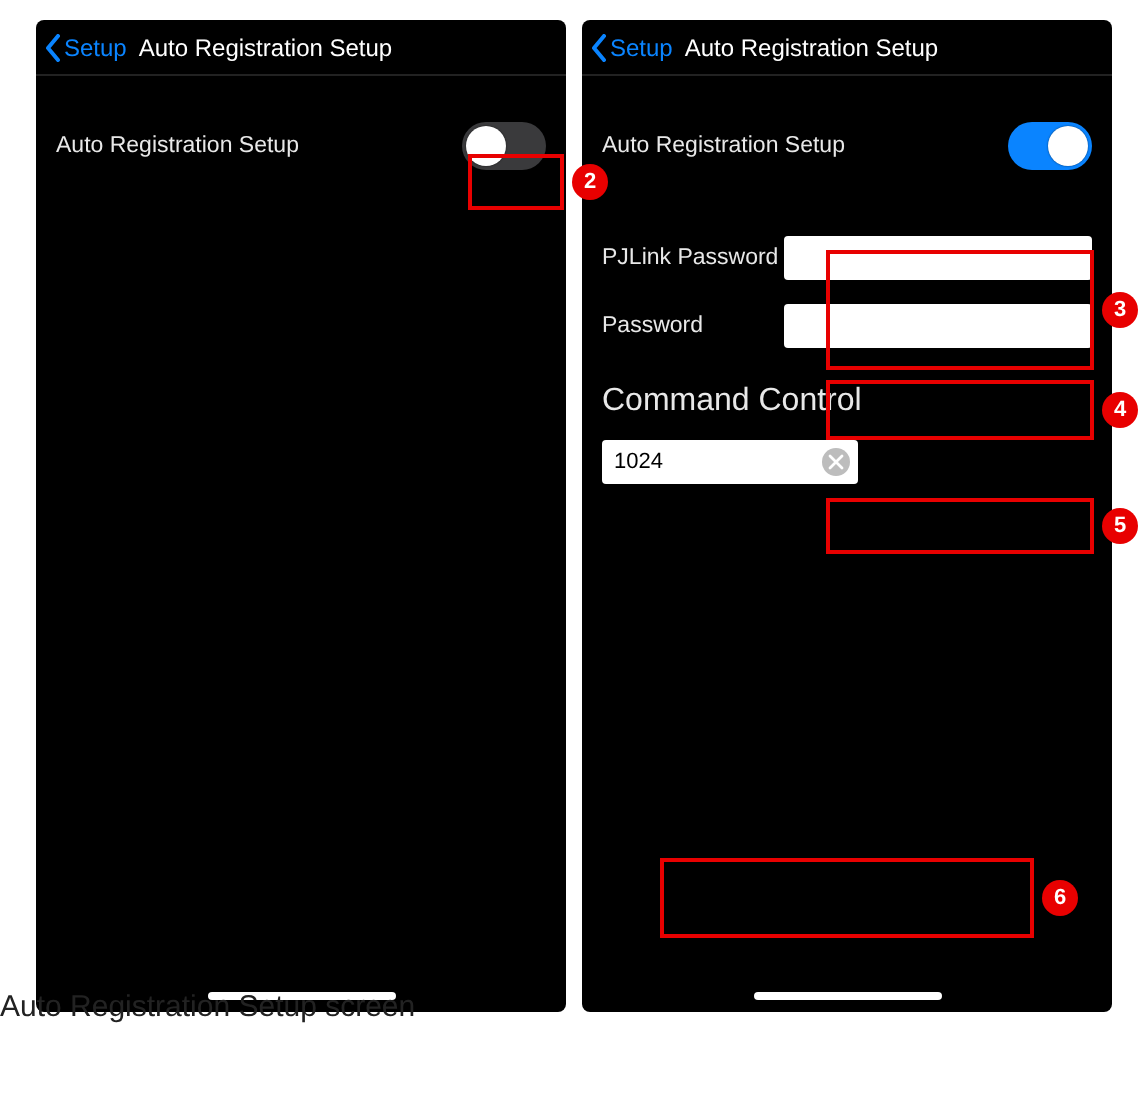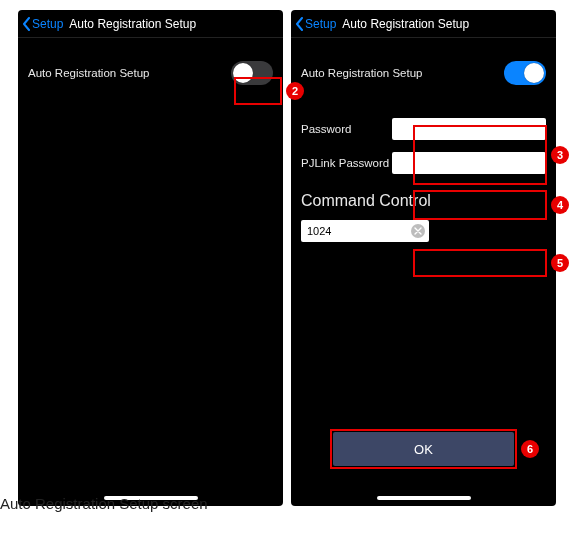--- a/index.html
+++ b/index.html
@@ -230,44 +230,41 @@
       <div class="ctrl">
         <div class="toggle on">
           <div class="knob"></div>
         </div>
       </div>
     </div>
 
     <div style="height:22px"></div>
 
     <div class="row noborder">
+      <div class="label">PJLink Password</div>
+      <input class="field" type="password" value="" style="">
+    </div>
+    <div class="row noborder">
       <div class="label">Password</div>
-      <input class="field" type="password" value="" style="">
-    </div>
-    <div class="row noborder">
-      <div class="label">PJLink Password</div>
       <input class="field" type="password" value="" style="">
     </div>
 
     <div class="section-heading">Command Control</div>
 
     <div class="row noborder">
       <div class="field-wrap">
         <input class="field" type="text" value="1024" style="">
         <div class="clear-btn">
           <svg width="8" height="8" viewBox="0 0 8 8">
               <path d="M1 1 L7 7 M7 1 L1 7" stroke="#fff" stroke-width="1.4" stroke-linecap="round"></path>
             </svg>
         </div>
       </div>
     </div>
 
-    <div class="ok-btn">
-      <span>OK</span>
-    </div>
 
     <div class="home-indicator"></div>
   </div>
 
   <div class="co-box" style="left:234px; top:77px; width:48px; height:28px;"></div>
   <div class="co-num" style="left:286px; top:82px;">2</div>
 
   <div class="co-box" style="left:413px; top:125px; width:134px; height:60px;"></div>
   <div class="co-num" style="left:551px; top:146px;">3</div>
 

